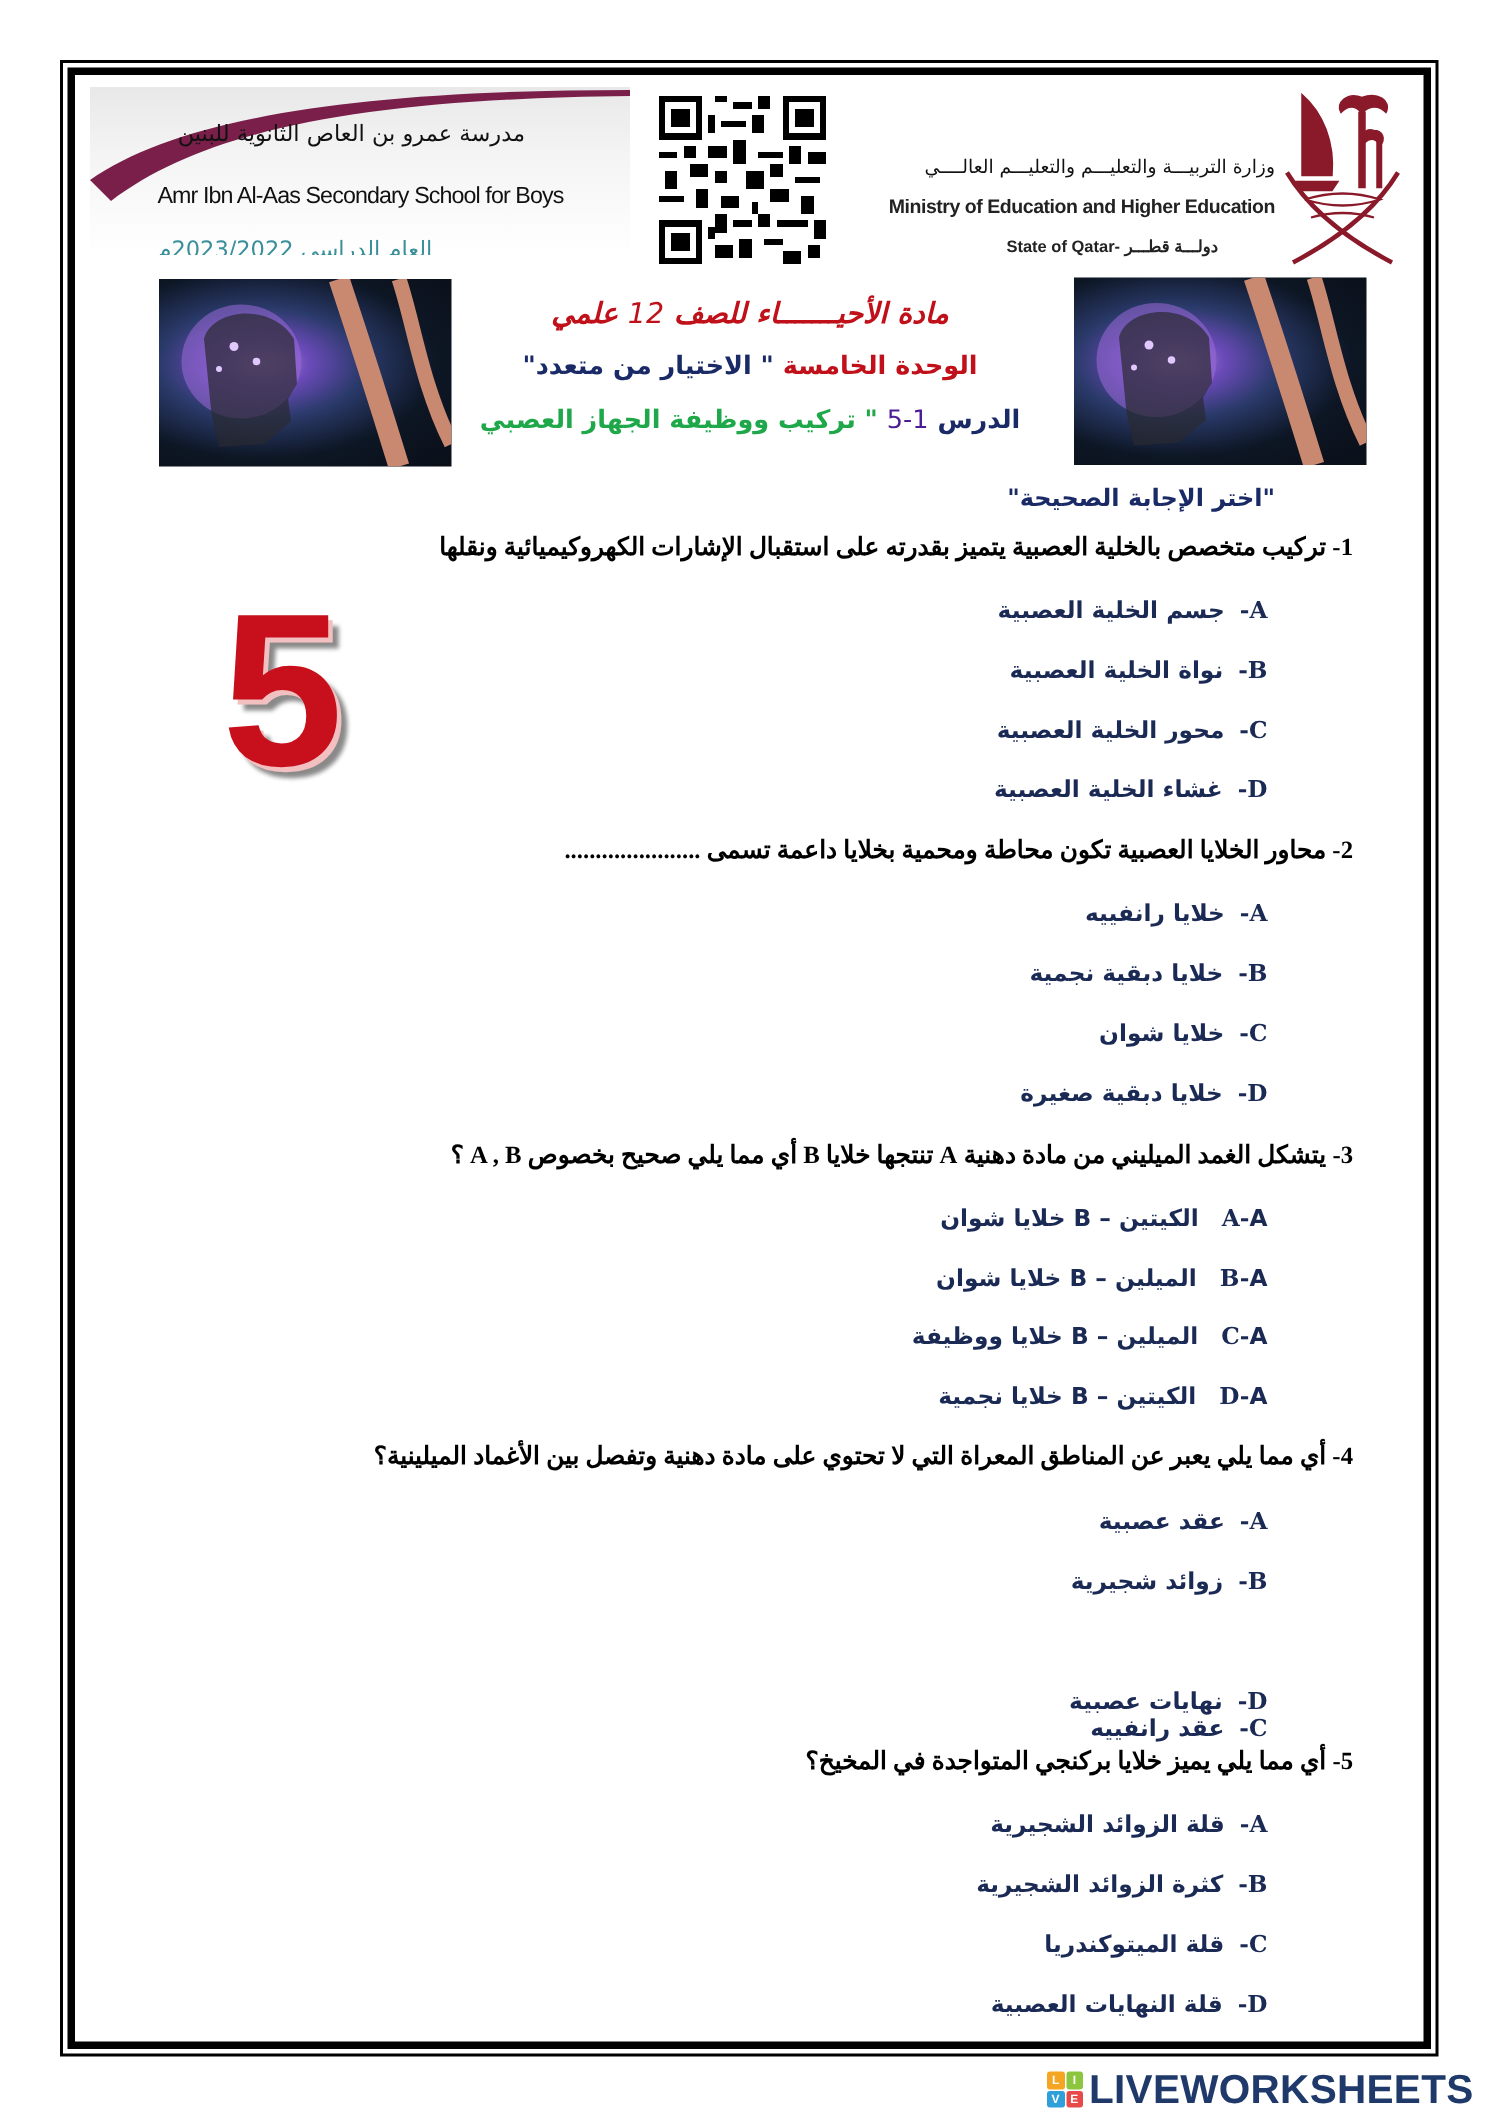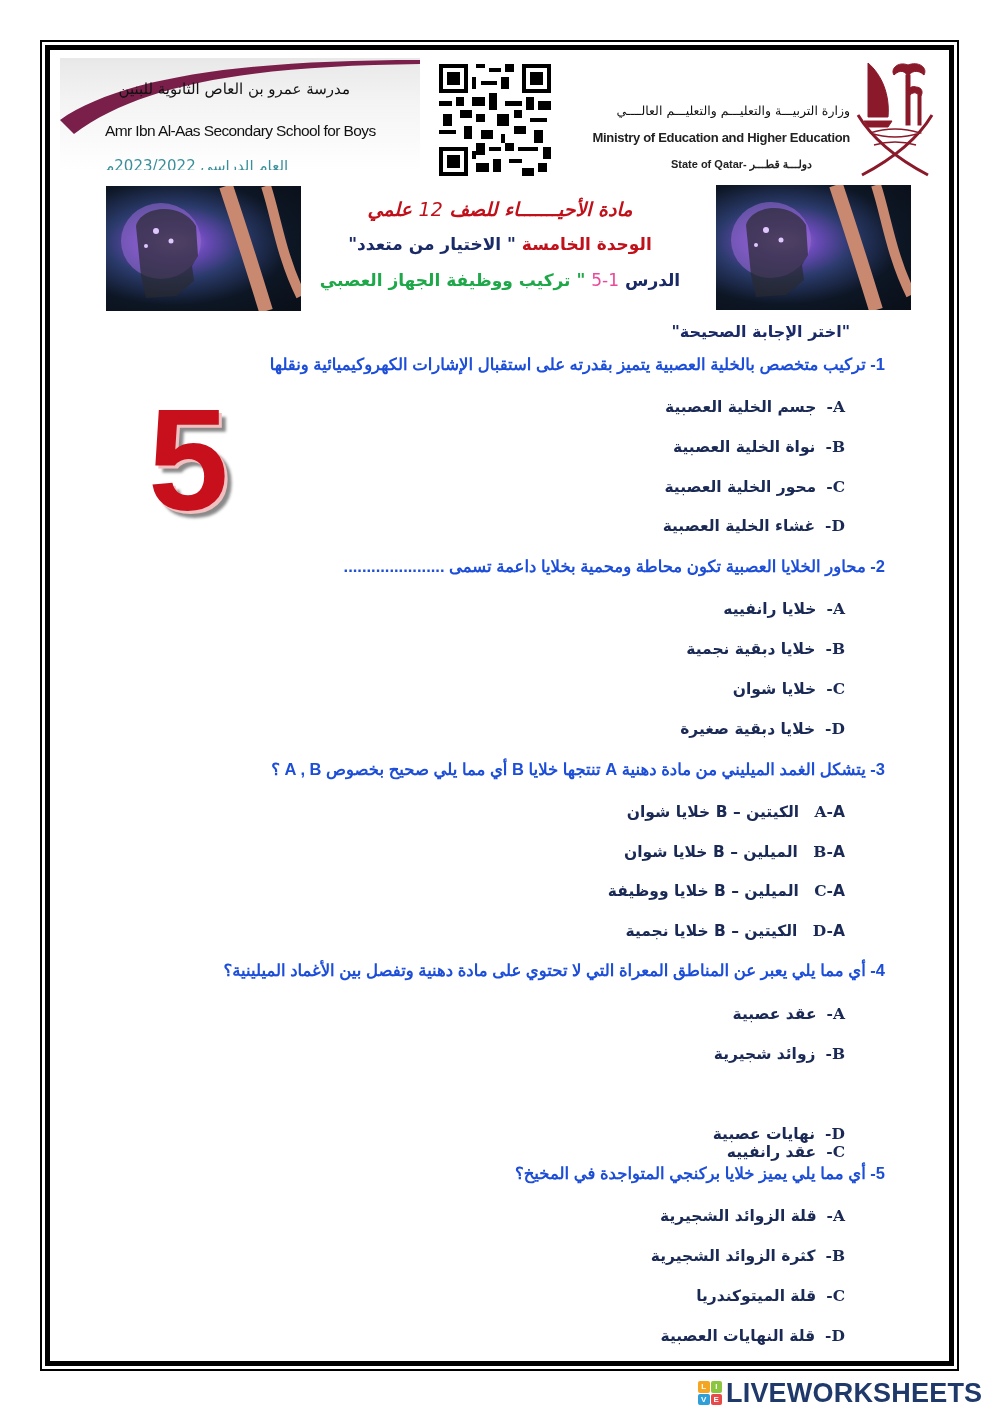--- a/index.html
+++ b/index.html
@@ -27,27 +27,27 @@
   .brain-img { position: absolute; width: 195px; height: 125px; background: radial-gradient(ellipse at 35% 45%, #b58ae0 0%, #6a4ab8 18%, #2a3a6a 38%, #0d1624 65%, #0a0f18 100%); overflow: hidden; }
   .brain-left { left: 106px; top: 186px; }
   .brain-right { left: 716px; top: 185px; }
 
   .titles { position: absolute; left: 300px; top: 198px; width: 400px; text-align: center; direction: rtl; font-family: "DejaVu Sans", sans-serif; font-weight: bold; }
   .t1 { font-size: 19px; color: #c0101a; height: 36px; font-style: italic; }
   .t1 .num { font-weight: normal; }
   .t2 { font-size: 17px; height: 36px; }
   .t2 .red { color: #c0101a; } .t2 .navy { color: #1a2a66; }
   .t3 { font-size: 17px; }
-  .t3 .navy { color: #1a2a66; text-align: center; } .t3 .green { color: #1fa84a; } .t3 .num { font-weight: normal; color: #ec4899; }
+  .t3 .navy { color: #1a2a66; text-align: center; } .t3 .green { color: #1fa84a; } .t3 .num { font-weight: normal; color: #4c1d95; }
 
   .instruction { position: absolute; right: 150px; top: 322px; font-family: "DejaVu Sans", sans-serif; font-weight: bold; font-size: 16px; color: #1a2a66; direction: rtl; }
 
   .big-five { position: absolute; left: 148px; top: 388px; font-family: "Liberation Sans", sans-serif; font-weight: bold; font-size: 145px; color: #c8101c; line-height: 1; text-shadow: 3px 3px 0 #f2c0c0, 7px 7px 3px #8a8a8a; }
 
-  .question { position: absolute; right: 115px; direction: rtl; font-family: Liberation Sans, sans-serif; font-weight: bold; font-size: 16.5px; color: #1d4ed8; white-space: nowrap; }
+  .question { position: absolute; right: 98px; direction: rtl; font-family: Liberation Serif, serif; font-weight: bold; font-size: 16.5px; color: #000000; white-space: nowrap; }
   .option { position: absolute; right: 155px; direction: rtl; font-family: "DejaVu Sans", sans-serif; font-weight: bold; font-size: 15.5px; color: #1a2a55; white-space: nowrap; }
   .option .letter { font-family: "DejaVu Serif", serif; margin-left: 10px; }
 
   .footer-brand { position: absolute; left: 698px; top: 1379px; height: 28px; display: flex; align-items: center; }
   .lv-logo { width: 24px; height: 24px; display: grid; grid-template-columns: 1fr 1fr; gap: 1px; margin-right: 4px; }
   .lv-logo span { display: block; font-family: "Liberation Sans", sans-serif; font-size: 8px; font-weight: bold; color: #fff; text-align: center; line-height: 11px; border-radius: 2px; }
   .lv-text { font-family: "Liberation Sans", sans-serif; font-weight: bold; font-size: 27px; color: #1f3a6a; letter-spacing: 0.2px; }
 </style>
 </head>
 <body>

